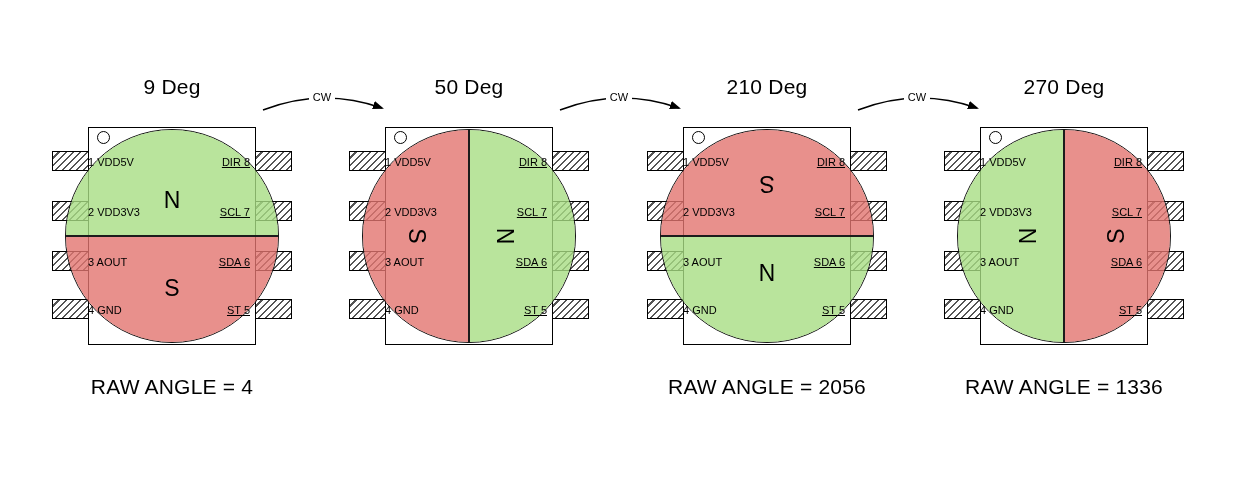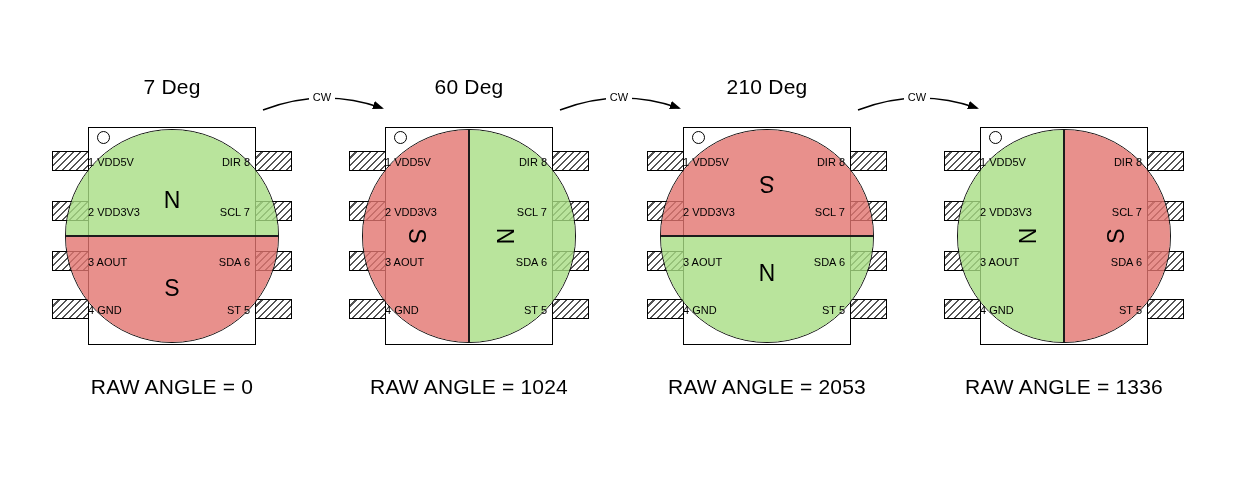--- a/index.html
+++ b/index.html
@@ -42,30 +42,30 @@
     font-size:23px; line-height:24px; color:#000;
   }
   .pole-n { top:58px; }
   .pole-s { top:146px; }
   .pin1-dot {
     position:absolute; left:49px; top:71px; width:13px; height:13px;
     border-radius:50%; border:1.5px solid #000; background:#fff; z-index:4;
   }
   .plabel { position:absolute; font-size:11px; line-height:14px; z-index:4; white-space:nowrap; }
   .pl { left:40px; }
-  .pr { left:40px; width:162px; text-align:right; }
+  .pr { left:40px; width:162px; text-align:right;text-decoration:underline; }
   .cw-arrow { position:absolute; top:84px; z-index:5; }
   .arrow-path { stroke:#000; stroke-width:1.4; fill:none; }
   .cw-text { font-size:11px; font-family:"Liberation Sans", sans-serif; fill:#000; }
 </style>
 </head>
 <body>
 
 <div class="unit" style="left:48px">
-  <div class="title">7 Deg</div>
+  <div class="title">9 Deg</div>
   <div class="pin pin-l" style="top:91px"></div>
   <div class="pin pin-l" style="top:141px"></div>
   <div class="pin pin-l" style="top:191px"></div>
   <div class="pin pin-l" style="top:239px"></div>
   <div class="pin pin-r" style="top:91px"></div>
   <div class="pin pin-r" style="top:141px"></div>
   <div class="pin pin-r" style="top:191px"></div>
   <div class="pin pin-r" style="top:239px"></div>
   <div class="chip-body"></div>
   <div class="magnet" style="transform: rotate(0deg);">
@@ -77,25 +77,25 @@
   </div>
   <div class="pin1-dot"></div>
   <div class="plabel pl" style="top:95px">1 VDD5V</div>
   <div class="plabel pl" style="top:145px">2 VDD3V3</div>
   <div class="plabel pl" style="top:195px">3 AOUT</div>
   <div class="plabel pl" style="top:243px">4 GND</div>
   <div class="plabel pr" style="top:95px">DIR 8</div>
   <div class="plabel pr" style="top:145px">SCL 7</div>
   <div class="plabel pr" style="top:195px">SDA 6</div>
   <div class="plabel pr" style="top:243px">ST 5</div>
-  <div class="caption">RAW ANGLE = 0</div>
+  <div class="caption">RAW ANGLE = 4</div>
 </div>
 
 <div class="unit" style="left:345px">
-  <div class="title">60 Deg</div>
+  <div class="title">50 Deg</div>
   <div class="pin pin-l" style="top:91px"></div>
   <div class="pin pin-l" style="top:141px"></div>
   <div class="pin pin-l" style="top:191px"></div>
   <div class="pin pin-l" style="top:239px"></div>
   <div class="pin pin-r" style="top:91px"></div>
   <div class="pin pin-r" style="top:141px"></div>
   <div class="pin pin-r" style="top:191px"></div>
   <div class="pin pin-r" style="top:239px"></div>
   <div class="chip-body"></div>
   <div class="magnet" style="transform: rotate(90deg);">
@@ -107,21 +107,20 @@
   </div>
   <div class="pin1-dot"></div>
   <div class="plabel pl" style="top:95px">1 VDD5V</div>
   <div class="plabel pl" style="top:145px">2 VDD3V3</div>
   <div class="plabel pl" style="top:195px">3 AOUT</div>
   <div class="plabel pl" style="top:243px">4 GND</div>
   <div class="plabel pr" style="top:95px">DIR 8</div>
   <div class="plabel pr" style="top:145px">SCL 7</div>
   <div class="plabel pr" style="top:195px">SDA 6</div>
   <div class="plabel pr" style="top:243px">ST 5</div>
-  <div class="caption">RAW ANGLE = 1024</div>
 </div>
 
 <div class="unit" style="left:643px">
   <div class="title">210 Deg</div>
   <div class="pin pin-l" style="top:91px"></div>
   <div class="pin pin-l" style="top:141px"></div>
   <div class="pin pin-l" style="top:191px"></div>
   <div class="pin pin-l" style="top:239px"></div>
   <div class="pin pin-r" style="top:91px"></div>
   <div class="pin pin-r" style="top:141px"></div>
@@ -137,24 +136,25 @@
   </div>
   <div class="pin1-dot"></div>
   <div class="plabel pl" style="top:95px">1 VDD5V</div>
   <div class="plabel pl" style="top:145px">2 VDD3V3</div>
   <div class="plabel pl" style="top:195px">3 AOUT</div>
   <div class="plabel pl" style="top:243px">4 GND</div>
   <div class="plabel pr" style="top:95px">DIR 8</div>
   <div class="plabel pr" style="top:145px">SCL 7</div>
   <div class="plabel pr" style="top:195px">SDA 6</div>
   <div class="plabel pr" style="top:243px">ST 5</div>
-  <div class="caption">RAW ANGLE = 2053</div>
+  <div class="caption">RAW ANGLE = 2056</div>
 </div>
 
 <div class="unit" style="left:940px">
+  <div class="title">270 Deg</div>
   <div class="pin pin-l" style="top:91px"></div>
   <div class="pin pin-l" style="top:141px"></div>
   <div class="pin pin-l" style="top:191px"></div>
   <div class="pin pin-l" style="top:239px"></div>
   <div class="pin pin-r" style="top:91px"></div>
   <div class="pin pin-r" style="top:141px"></div>
   <div class="pin pin-r" style="top:191px"></div>
   <div class="pin pin-r" style="top:239px"></div>
   <div class="chip-body"></div>
   <div class="magnet" style="transform: rotate(270deg);">

